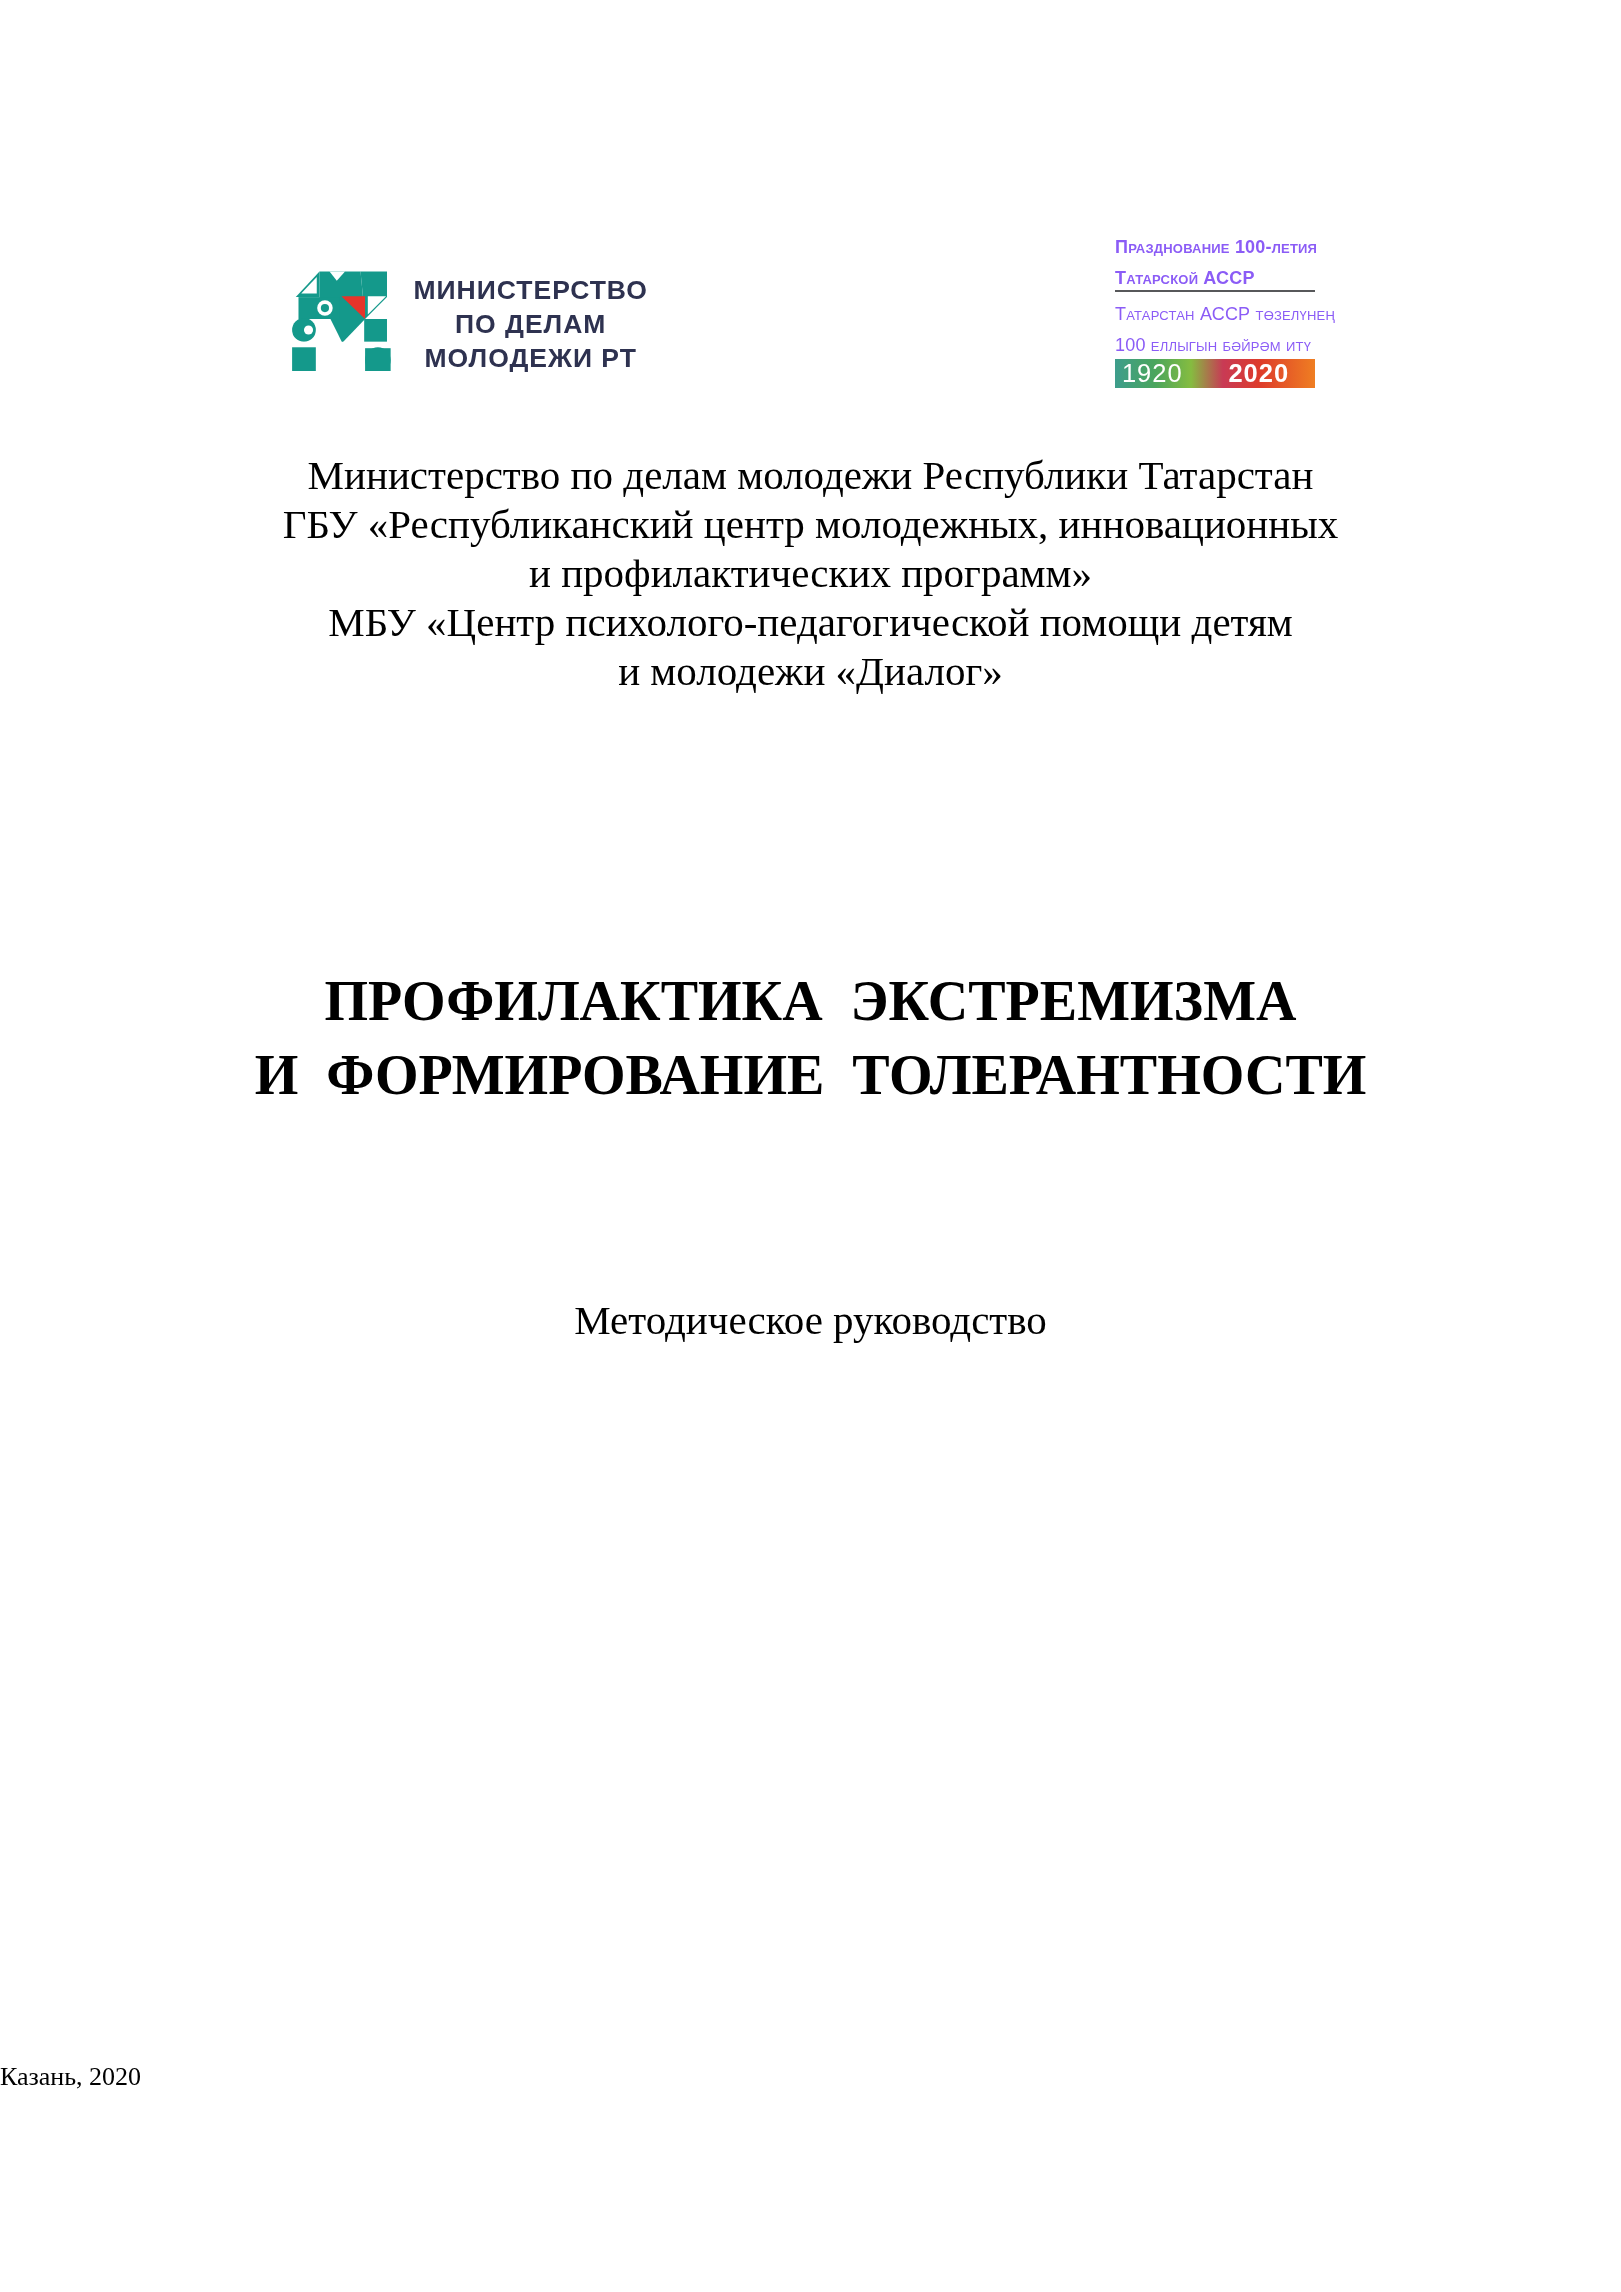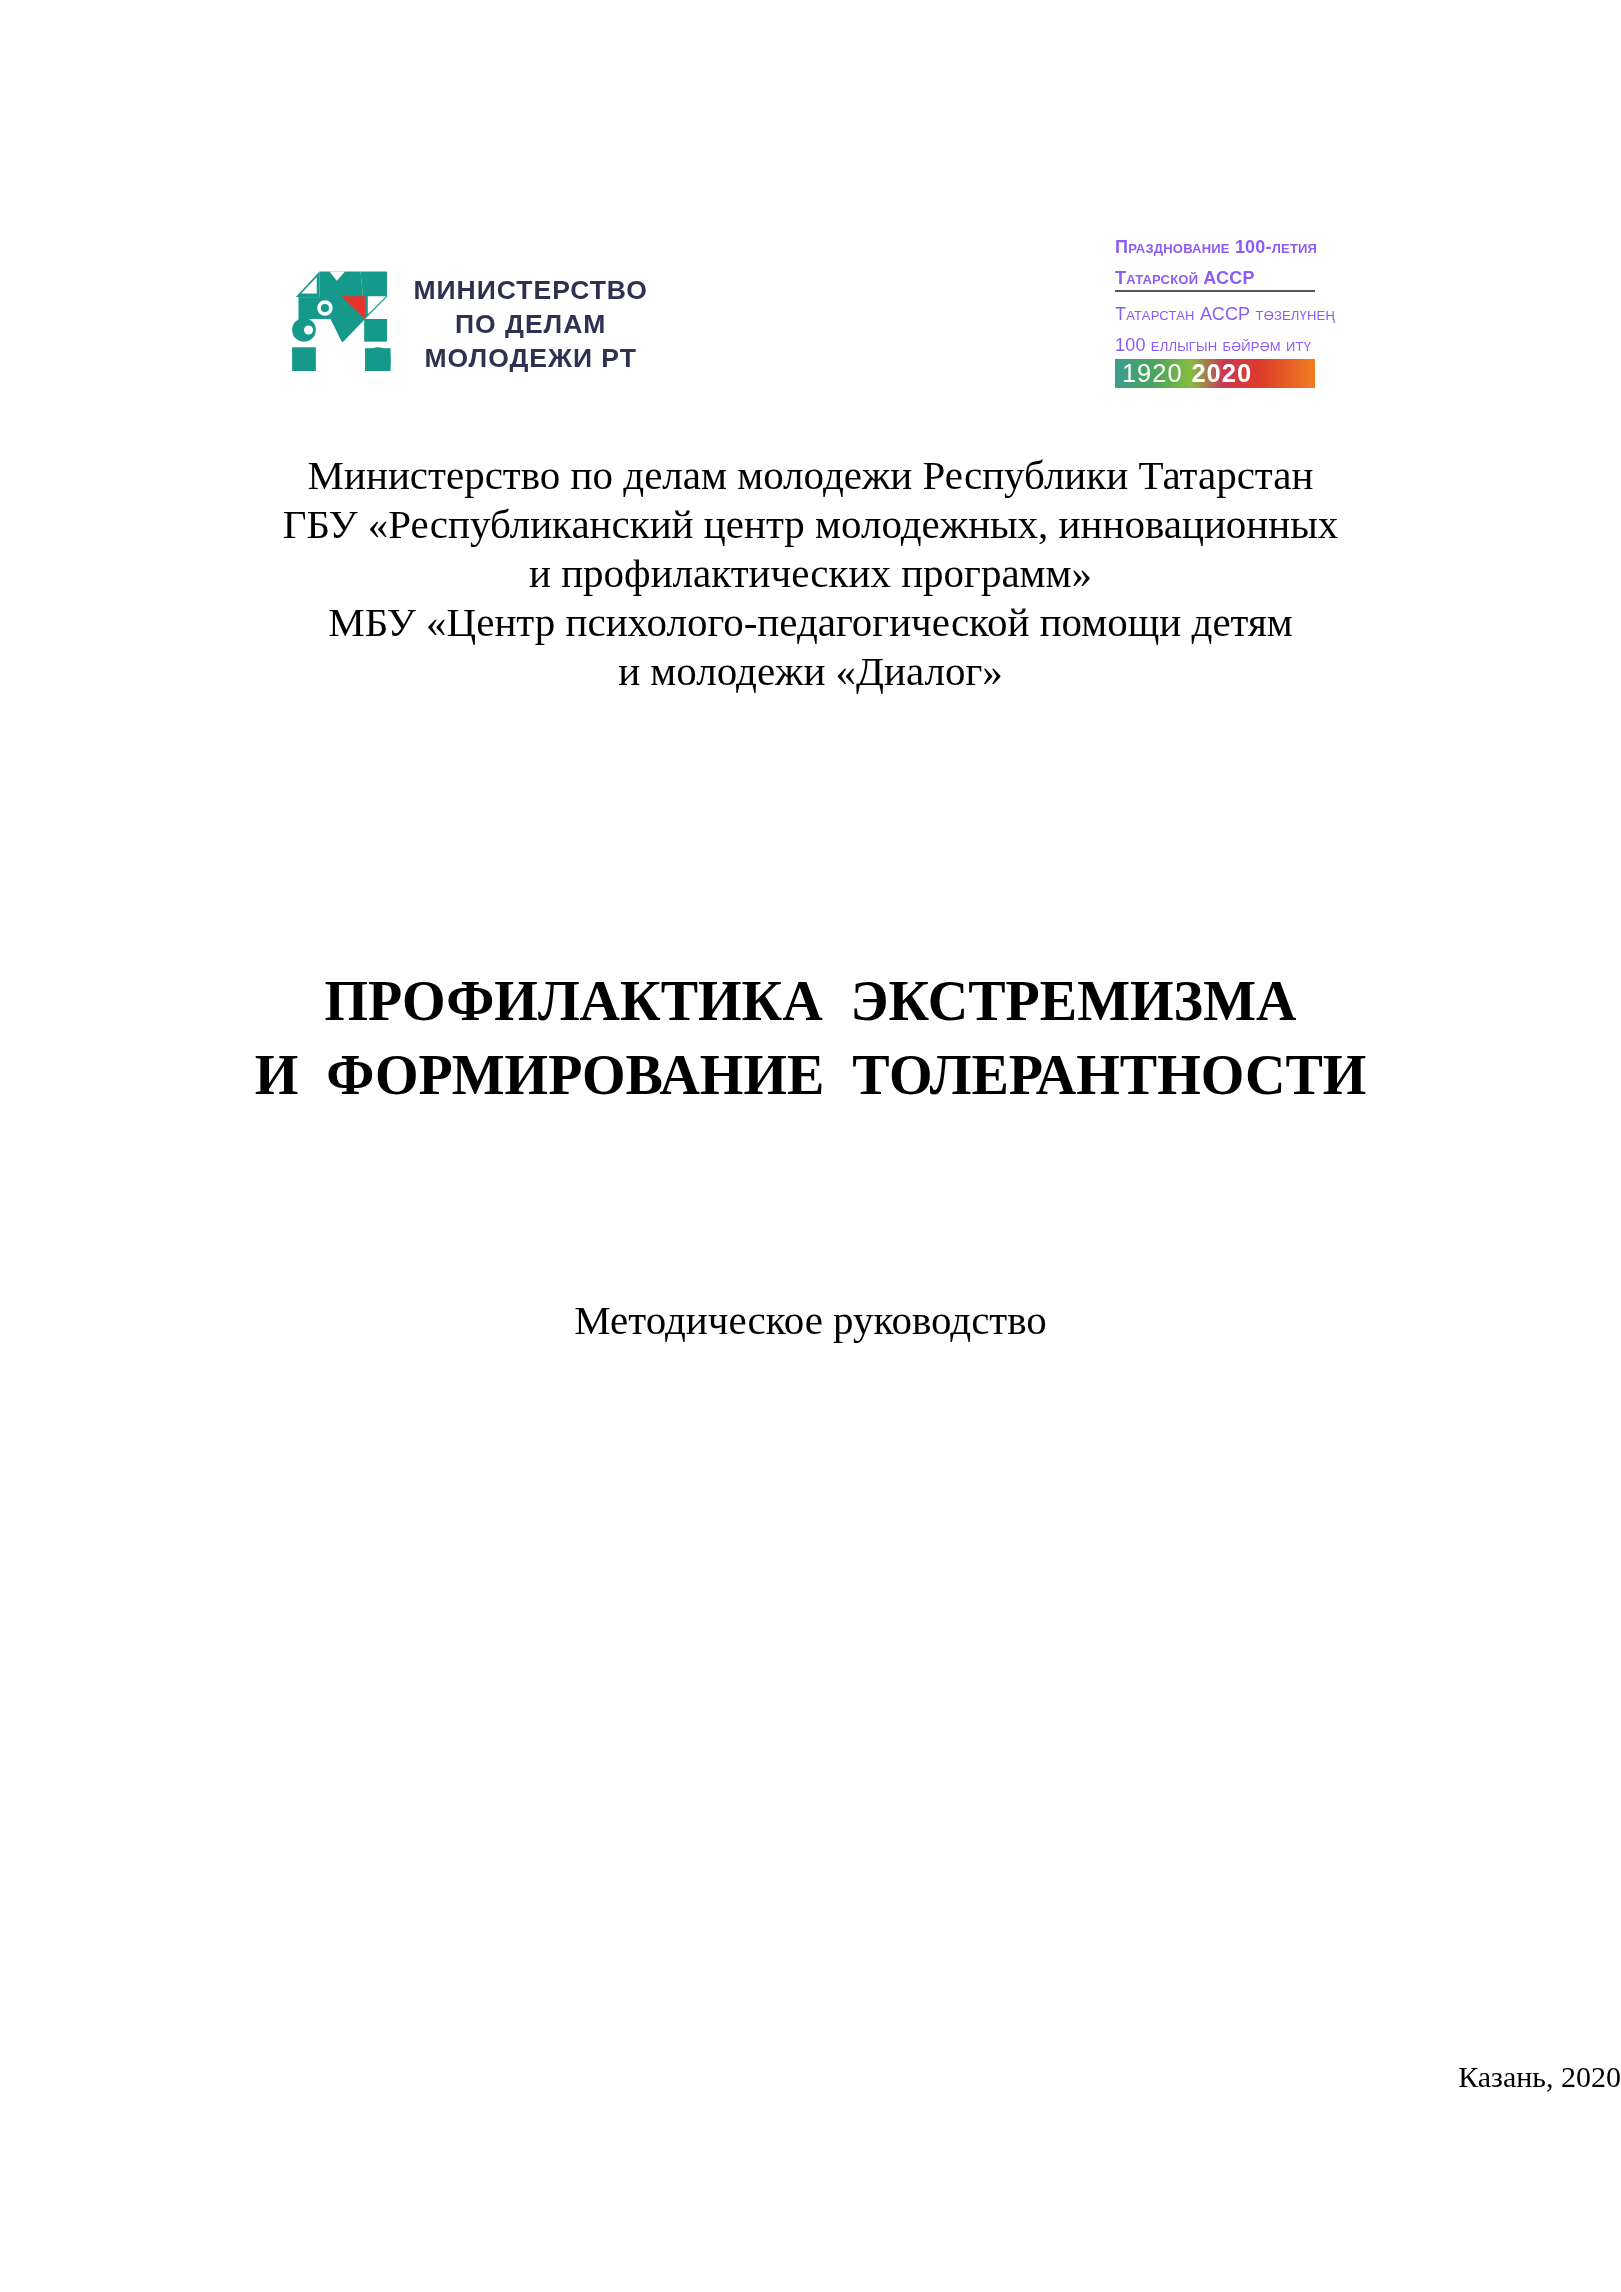--- a/index.html
+++ b/index.html
@@ -32,34 +32,34 @@
   .cap{
     font-variant:small-caps;font-size:18px;line-height:18px;
     letter-spacing:0.2px;white-space:nowrap;color:#8b5cf6;margin-top:13px;
   }
   .cap.bold{font-weight:bold;}
   .tassr-rule{border:none;border-top:2px solid #57585A;margin:2.9px 0 2px 0;width:200px;}
   .banner{
     margin-top:4.9px;width:200px;height:29px;display:flex;align-items:center;
     padding-left:6.9px;box-sizing:border-box;
     background:linear-gradient(90deg,#3D9D8C 0%,#4AA55D 20%,#85BC40 38%,#C83A55 54%,#DD3B2B 72%,#EF7E22 100%);
-    color:#fff;font-size:25.5px;line-height:29px;white-space:nowrap;
+    color:#fff;font-size:25.5px;line-height:29px;white-space:nowrap;gap:37px;
   }
   .banner .y1{font-weight:normal;letter-spacing:1px;}
   .banner .y2{font-weight:bold;margin-left:8.8px;letter-spacing:1px;}
   
   .orgs{position:absolute;left:0;top:451px;width:100%;text-align:center;
     font-size:41px;line-height:49px;}
   .doc-title{position:absolute;left:0;top:964px;width:100%;margin:0;text-align:center;
     font-size:56px;line-height:74px;font-weight:bold;}
   .doc-title div{white-space:pre-wrap;}
   .subtitle{position:absolute;left:0;top:1296px;width:100%;text-align:center;
     font-size:41px;line-height:49px;}
-  .imprint{position:absolute;left:0;top:2052px;width:100%;text-align:right;
-    font-size:30px;line-height:49px;}
+  .imprint{position:absolute;left:0;top:2052px;width:100%;text-align:left;
+    font-size:26px;line-height:49px;}
 </style>
 </head>
 <body>
 
 <header>
 
   <div class="ministry">
     <svg width="102" height="104" viewBox="0 0 111 114" aria-hidden="true">
       <g fill="#14998B">
         <polygon points="7,33 33,5 33,33"></polygon>

